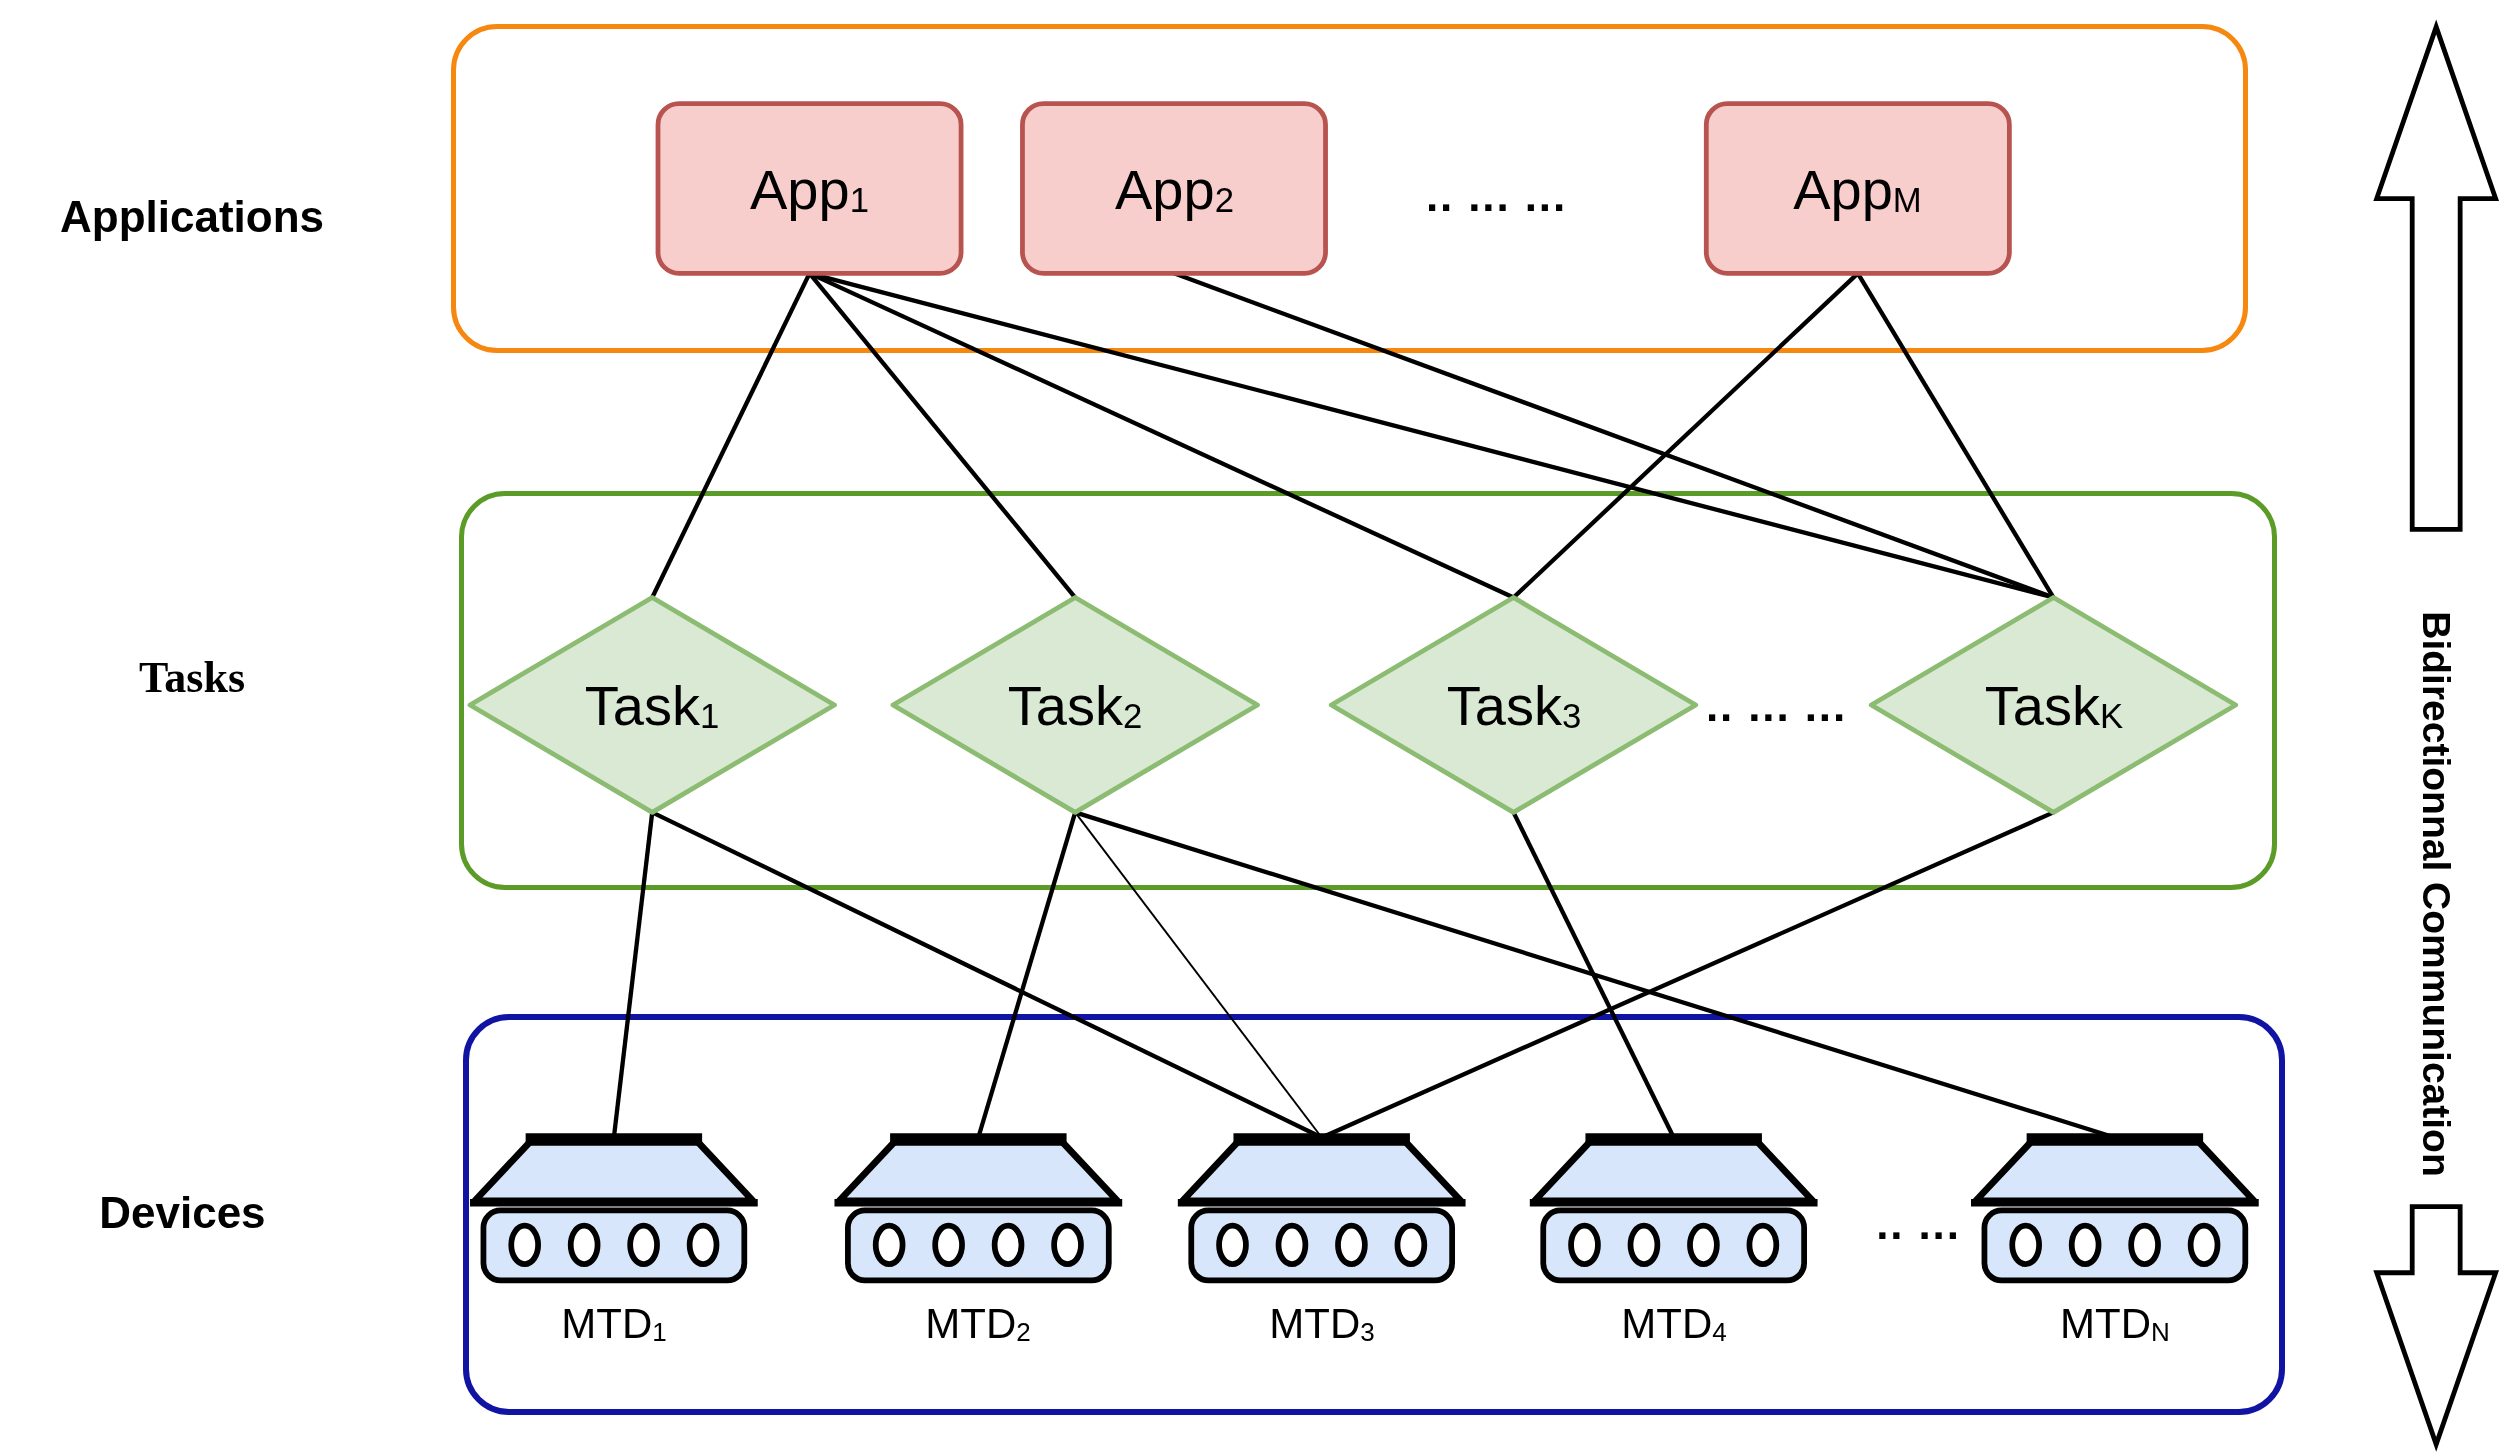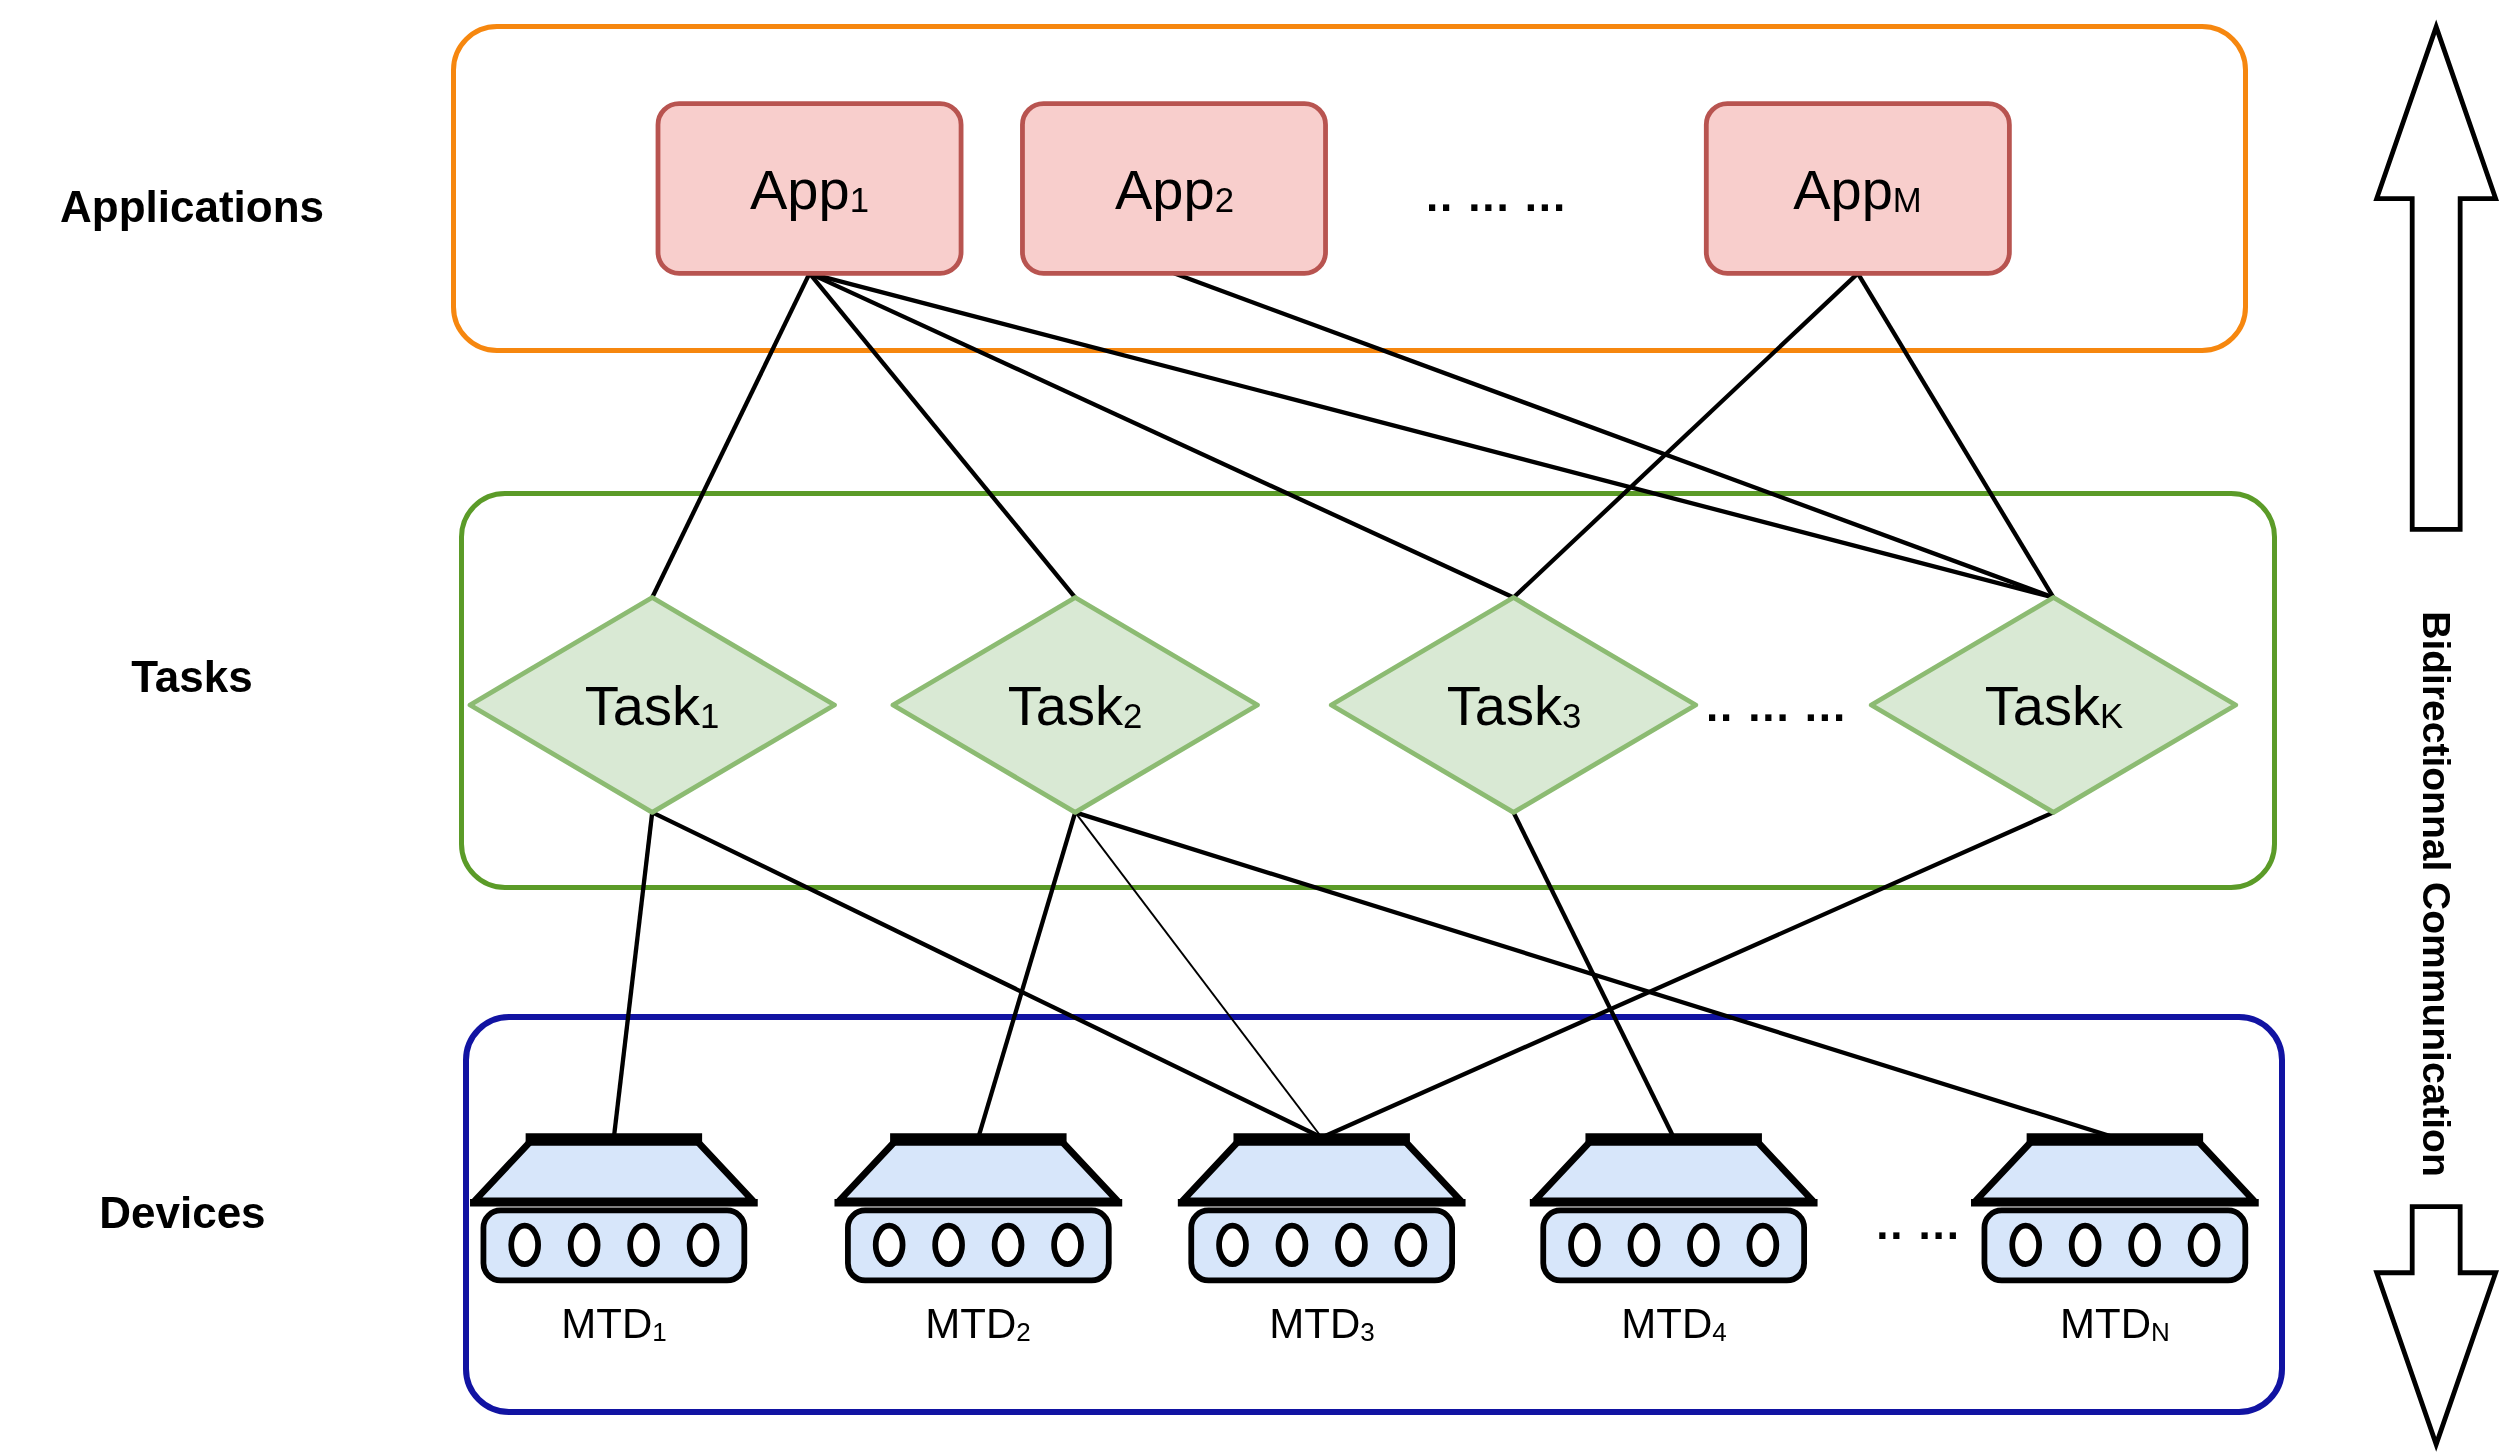--- a/index.html
+++ b/index.html
@@ -20,22 +20,22 @@
 </style>
 </head>
 <body>
 
 <div id="stage">
 
   <div class="container-box" id="box-applications" style="left: 451px; top: 24px; width: 1787px; height: 319px; border-width: 5.8px; border-radius: 46px; border-color: rgb(246, 135, 15);"></div>
   <div class="container-box" id="box-tasks" style="left: 459px; top: 491px; width: 1808px; height: 389px; border-width: 5.8px; border-radius: 46px; border-color: rgb(91, 155, 40);"></div>
   <div class="container-box" id="box-devices" style="left: 463px; top: 1014px; width: 1810px; height: 389px; border-width: 6.7px; border-radius: 46px; border-color: rgb(17, 19, 162);"></div>
 
-  <div class="layer-label" style="left:0px;top:182px;">Applications</div>
-  <div class="layer-label" style="left:0px;top:652px;">Tasks</div>
+  <div class="layer-label" style="left:0px;top:192px;">Applications</div>
+  <div class="layer-label" style="left:0px;top:652px;font-family:Liberation Serif, serif;">Tasks</div>
   <div class="layer-label" style="left:-9.6px;top:1188px;">Devices</div>
 
   <div class="ellipsis" style="left:1391px;top:171px;">.. ... ...</div>
   <div class="ellipsis" style="left:1671px;top:681px;">.. ... ...</div>
   <div class="ellipsis" style="left:1813px;top:1199px;">.. ...</div>
 
   <div class="rot-label" style="left:2436px;top:894px;">Bidirectionnal Communication</div>
 
   <svg id="svg-layer" width="2512" height="1454" viewBox="0 0 2619 1516">
       <line x1="844" y1="285" x2="680" y2="623" stroke="#000000" stroke-width="4.5"></line>

